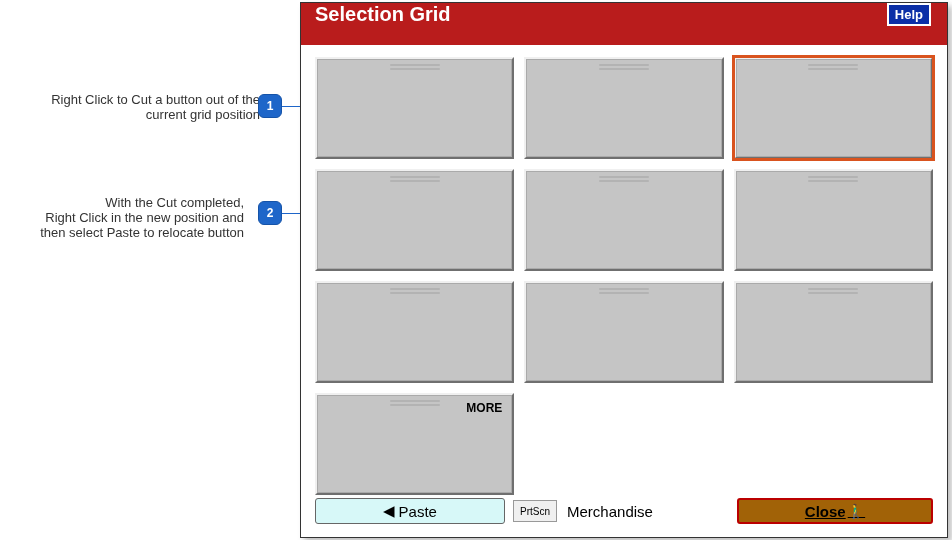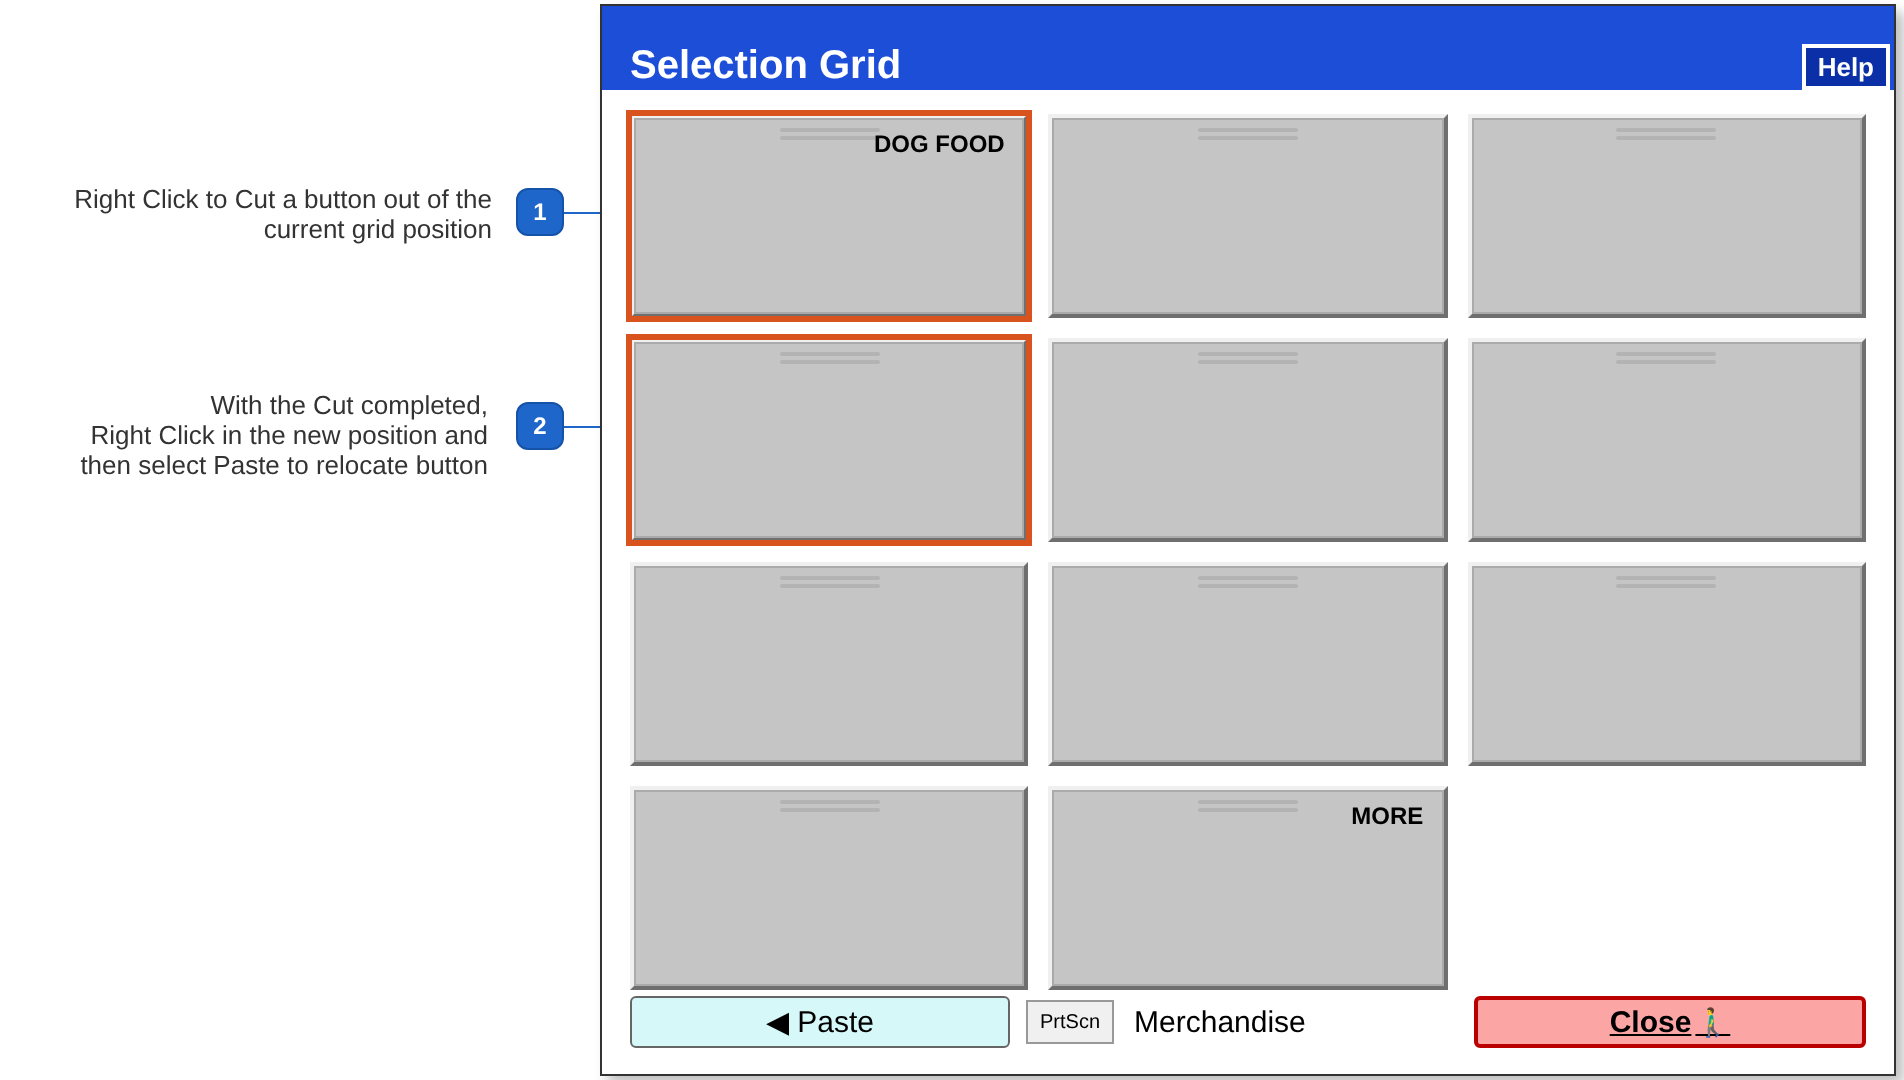--- a/index.html
+++ b/index.html
@@ -48,26 +48,26 @@
     left: 300px;
     top: 2px;
     width: 648px;
     height: 536px;
     background: #fff;
     border: 1px solid #333;
     box-shadow: 4px 4px 6px rgba(0,0,0,0.25);
   }
   .titlebar {
     height: 42px;
-    background: #1d4ed8;
+    background: #b91c1c;
     color: #fff;
     display: flex;
-    align-items: flex-end;
+    align-items: flex-start;
     justify-content: space-between;
-    padding: 0 2px 0 14px;
+    padding: 0 16px 0 14px;
   }
   .titlebar-title {
     font-size: 20px;
     font-weight: bold;
   }
   .help-btn {
     background: #0b2fa7;
     border: 2px solid #fff;
     color: #fff;
     font-weight: bold;
@@ -151,63 +151,60 @@
     cursor: pointer;
   }
   .status-text {
     font-size: 15px;
     margin-left: 2px;
   }
   .spacer { flex: 1; }
   .close-btn {
     width: 196px;
     height: 26px;
-    background: #fca5a5;
+    background: #a16207;
     border: 2px solid #b00;
     border-radius: 3px;
     font-size: 15px;
     font-weight: bold;
     text-decoration: underline;
     font-family: Arial, sans-serif;
     cursor: pointer;
     display: flex;
     align-items: center;
     justify-content: center;
     gap: 2px;
   }
   .close-icon {
     font-size: 14px;
   }
 </style>
 </head>
 <body>
 
 <div class="annotations">
-  <div class="anno-text" style="top:92px; left:26px; width:220px;">Right Click to Cut a button out of the current grid position</div>
+  <div class="anno-text" style="top:92px; left:40px; width:220px;">Right Click to Cut a button out of the current grid position</div>
   <div class="callout-badge" style="top:94px; left:258px;">1</div>
   <div class="callout-line" style="top:106px; left:282px; width:54px;"></div>
 
   <div class="anno-text" style="top:195px; left:4px; width:240px; white-space:pre-line;">With the Cut completed,
 Right Click in the new position and
 then select Paste to relocate button</div>
   <div class="callout-badge" style="top:201px; left:258px;">2</div>
   <div class="callout-line" style="top:213px; left:282px; width:250px;"></div>
 </div>
 
 <div class="app-window">
   <div class="titlebar">
     <span class="titlebar-title">Selection Grid</span>
     <button class="help-btn">Help</button>
   </div>
 
   <div class="grid-area">
     <div class="grid">
-      <div class="tile selected">
-          <span class="tile-label">DOG FOOD</span>
-        </div>
       <div class="tile">
           <span class="tile-label"></span>
         </div>
       <div class="tile">
           <span class="tile-label"></span>
         </div>
       <div class="tile selected">
           <span class="tile-label"></span>
         </div>
       <div class="tile">

